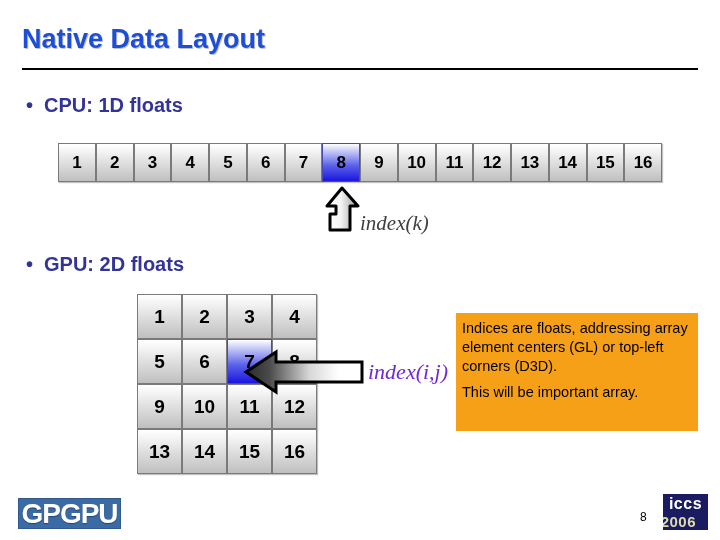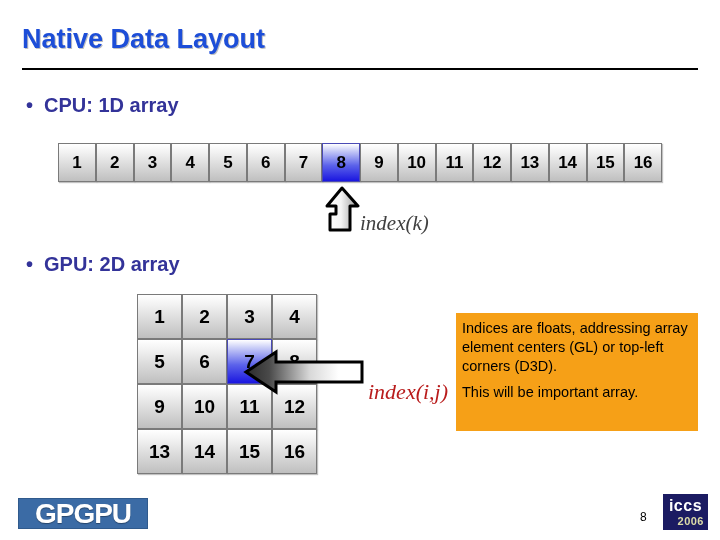--- a/index.html
+++ b/index.html
@@ -136,23 +136,22 @@
     width: 122px;
     height: 46px;
   }
   .index-ij {
     position: absolute;
     left: 368px;
     top: 359px;
     font-family: "Liberation Serif", serif;
     font-style: italic;
     font-size: 22px;
-    color: #b91c1c;
+    color: #6d28d9;
     white-space: nowrap;
-    margin-top: 20px;
   }
 
   
   .callout {
     position: absolute;
     left: 456px;
     top: 313px;
     width: 242px;
     height: 118px;
     background: #f6a017;
@@ -166,21 +165,21 @@
     color: #000000;
     font-weight: normal;
   }
   .callout p.p2 { margin-top: 7px; }
 
   
   .gpgpu {
     position: absolute;
     left: 18px;
     top: 498px;
-    width: 130px;
+    width: 103px;
     height: 31px;
     background: #3b6ba5;
     border: 1px solid #305a8c;
     box-sizing: border-box;
     display: flex;
     align-items: center;
     justify-content: center;
     overflow: hidden;
   }
   .gpgpu-text {
@@ -222,40 +221,40 @@
     font-weight: bold;
     font-size: 16px;
     color: #ffffff;
     letter-spacing: 0.5px;
     line-height: 1;
     text-align: center;
   }
   .iccs-year {
     font-family: "Liberation Sans", sans-serif;
     font-weight: bold;
-    font-size: 11px;
+    font-size: 15px;
     color: #dcdca8;
     letter-spacing: 0.5px;
     line-height: 1;
     margin-top: 2px;
     align-self: flex-end;
-    margin-right: 4px;
+    margin-right: 12px;
   }
 </style>
 </head>
 <body>
 
 <div class="slide">
 
   <div class="title">Native Data Layout</div>
   <div class="title-rule"></div>
 
   <div class="bullet bullet-cpu">
     <span class="dot">•</span>
-    <span>CPU: 1D array</span>
+    <span>CPU: 1D floats</span>
   </div>
 
   <div class="array1d">
     <div class="cell">1</div>
     <div class="cell">2</div>
     <div class="cell">3</div>
     <div class="cell">4</div>
     <div class="cell">5</div>
     <div class="cell">6</div>
     <div class="cell">7</div>
@@ -279,21 +278,21 @@
           <stop offset="100%" stop-color="#9a9a9a"></stop>
         </linearGradient>
       </defs>
       <path d="M 20,2 L 36,20 L 28,20 L 28,44 L 8,44 L 8,28 L 14,28 L 14,20 L 5,20 Z" fill="url(#upgrad)" stroke="#000000" stroke-width="3" stroke-linejoin="round"></path>
     </svg>
   </div>
   <div class="index-k">index(k)</div>
 
   <div class="bullet bullet-gpu">
     <span class="dot">•</span>
-    <span>GPU: 2D array</span>
+    <span>GPU: 2D floats</span>
   </div>
 
   <div class="array2d">
     <div class="cell">1</div>
     <div class="cell">2</div>
     <div class="cell">3</div>
     <div class="cell">4</div>
 
     <div class="cell">5</div>
     <div class="cell">6</div>

